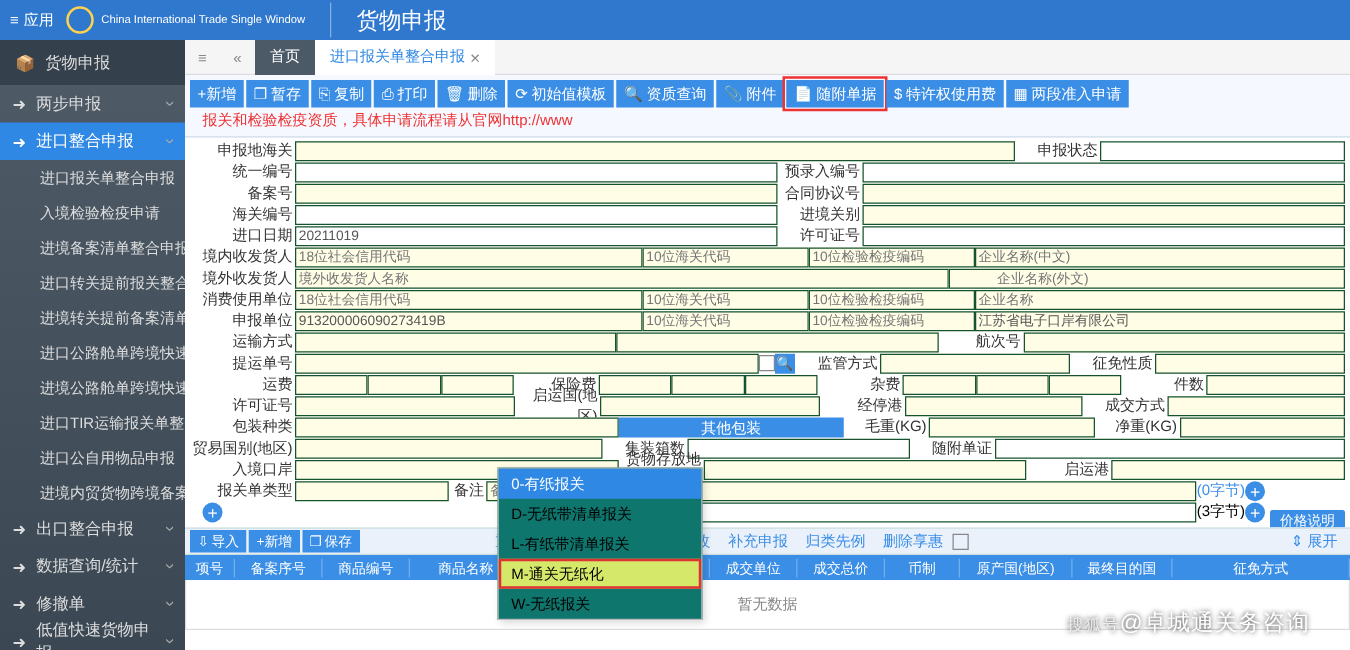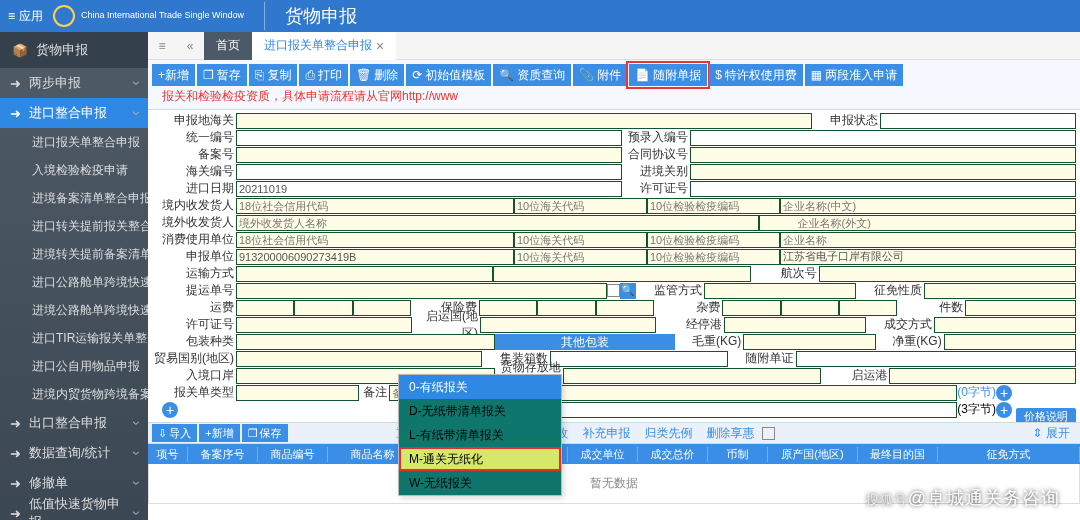--- a/index.html
+++ b/index.html
@@ -44,21 +44,21 @@
 .sbtn { background:#3a8ee6; color:#fff; border:none; height:18px; padding:0 6px; font-size:11px; display:inline-flex; align-items:center; gap:2px; cursor:pointer;}
 .slink { color:#3a8ee6; font-size:12px; padding:0 6px; cursor:pointer;}
 .grid-hdr { display:flex; background:#3a8ee6; color:#fff; height:20px; align-items:center; font-size:11px;}
 .grid-hdr > div { border-right:1px solid #6fb0ef; text-align:center; padding:0 2px; overflow:hidden; white-space:nowrap;}
 .grid-body { height:40px; background:#fff; border:1px solid #ddd; border-top:none; display:flex; align-items:center; justify-content:center; color:#888; font-size:12px;}
 .footer-refresh{ float:right; color:#3a8ee6; cursor:pointer; padding:2px 8px;}
 .dropdown { position:absolute; left:398px; top:374px; width:164px; background:#0f766e; border:1px solid #bbb; box-shadow:2px 2px 6px rgba(0,0,0,.15); z-index:10;}
 .dropdown .opt { height:24px; display:flex; align-items:center; padding:0 10px; font-size:12px; cursor:pointer;}
 .dropdown .opt.selected { background:#2f88e4; color:#fff;}
 .dropdown .opt.highlighted-opt { background:#d6e86a; outline:2px solid #d33; outline-offset:-2px;}
-.watermark{ position:absolute; right:20px; bottom:10px; font-size:18px; color:#fff; text-shadow:0 0 4px rgba(0,0,0,.8); letter-spacing:1px;}
+.watermark{ position:absolute; right:32px; bottom:10px; font-size:18px; color:#fff; text-shadow:0 0 4px rgba(0,0,0,.8); letter-spacing:1px;}
 .watermark .small{ font-size:13px; color:#eee;}
 .chk{ width:13px; height:13px; border:1px solid #888; flex-shrink:0;}
 .search-ico{ width:16px; height:16px; background:#3a8ee6; color:#fff; display:flex; align-items:center; justify-content:center; font-size:11px; cursor:pointer; flex-shrink:0;}
 </style>
 </head>
 <body>
 
 <div class="top-banner">
   <span class="app-link">≡ <span>应用</span></span>
   <span class="emblem"></span>

